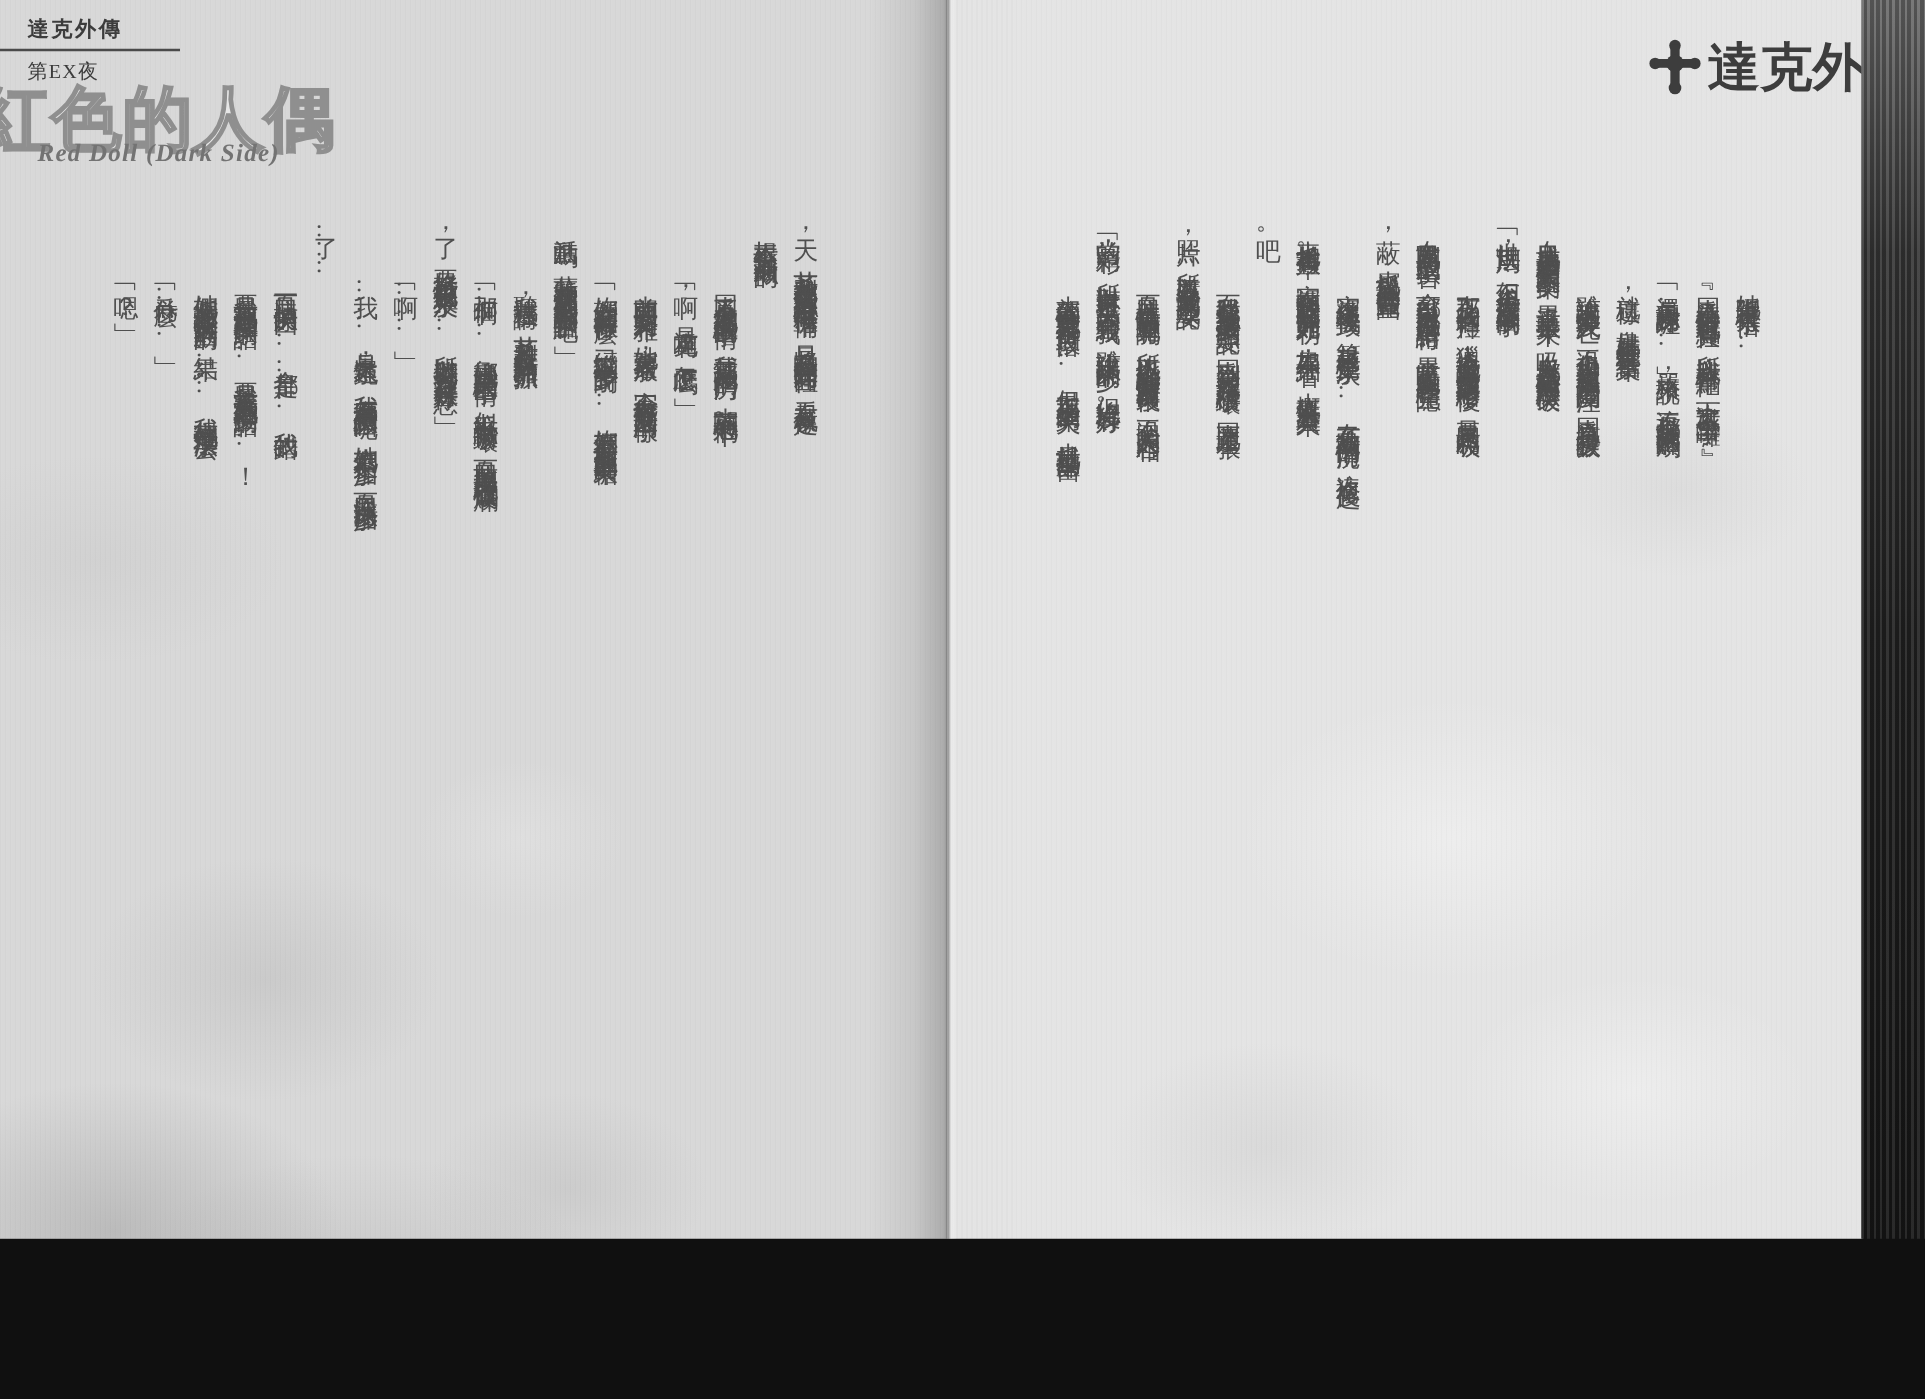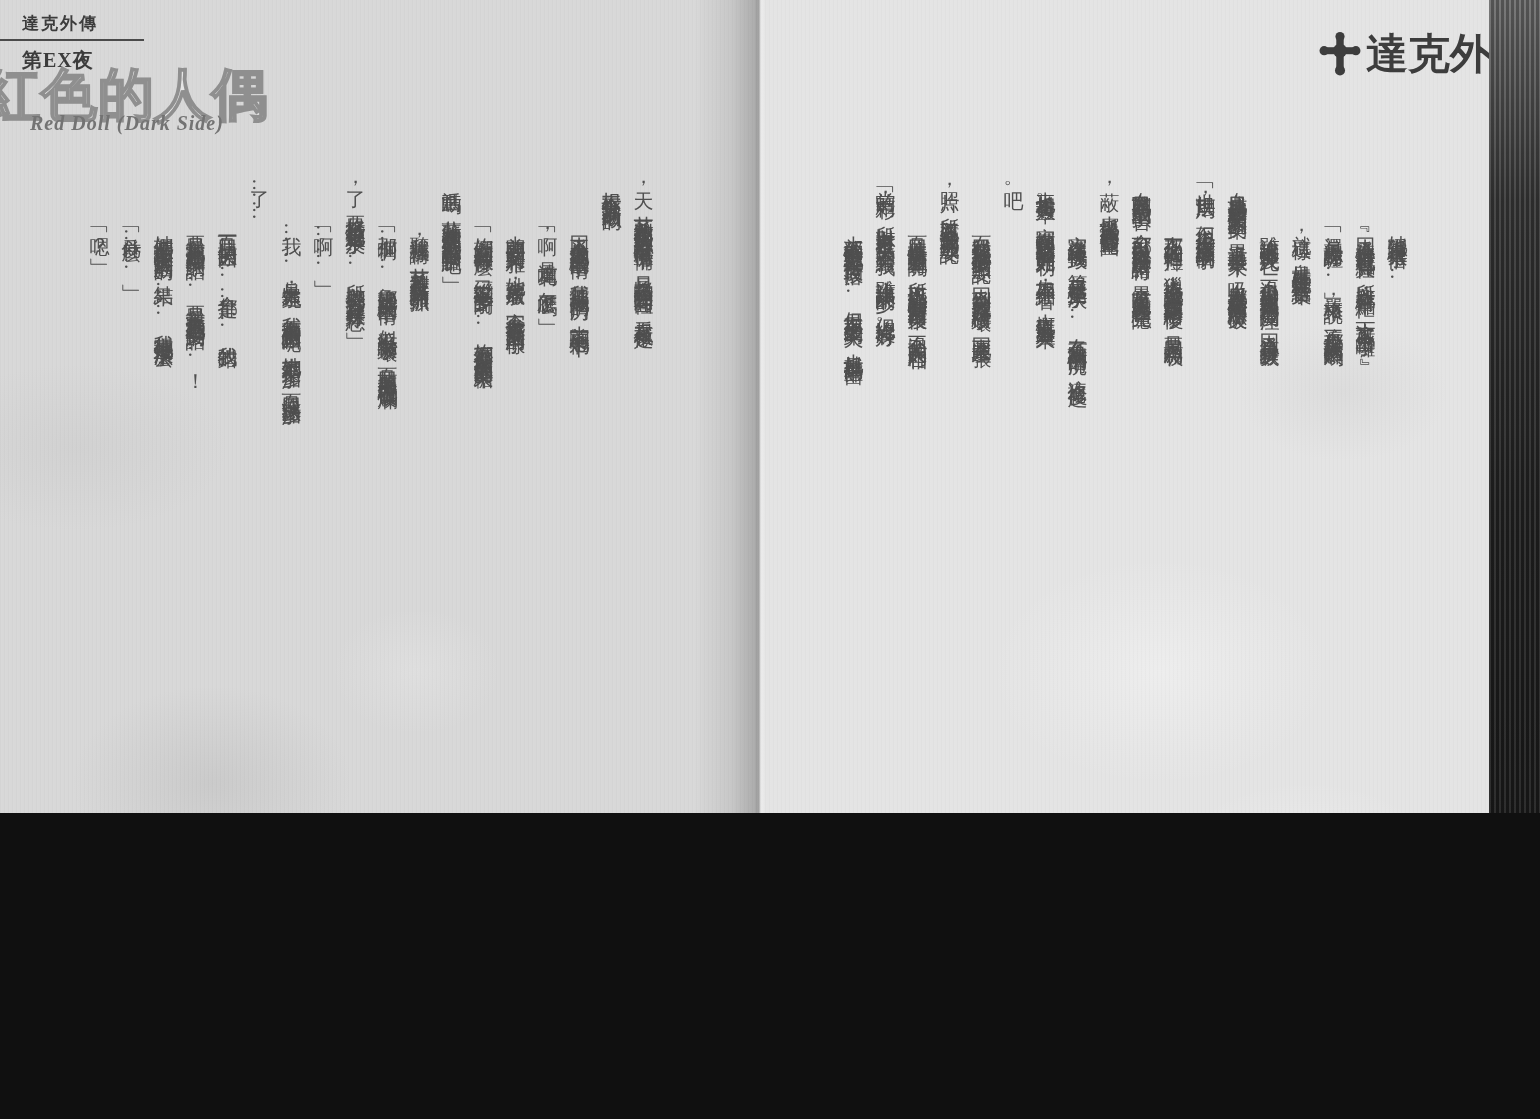--- a/index.html
+++ b/index.html
@@ -1,17 +1,17 @@
 <!DOCTYPE html>
 <html><head>
 <meta charset="utf-8">
 <style>
   html,body{margin:0;padding:0;background:#101010;}
   .book{
-    position:relative;width:1540px;height:813px;overflow:hidden;
+    position:relative;width:1540px;height:991px;overflow:hidden;
     font-family:"Liberation Serif","DejaVu Serif",serif;
   }
   
   .page{position:absolute;top:0;height:1119px;}
   .page-left{
     left:0;width:757px;
     background:
       radial-gradient(ellipse 260px 170px at 12% 88%, rgba(120,120,120,.30), transparent 70%),
       radial-gradient(ellipse 300px 200px at 38% 95%, rgba(130,130,130,.25), transparent 70%),
       radial-gradient(ellipse 200px 140px at 28% 70%, rgba(140,140,140,.18), transparent 70%),
@@ -57,21 +57,21 @@
       radial-gradient(circle 3px at 75% 25%, #b5b5b5 0 2px, transparent 3px),
       #2e2e2e;
     border-top-left-radius:95% 88%;
   }
   
   .hdr-left{position:absolute;left:22px;top:12px;color:#3c3c3c;}
   .hdr-series{
     font-size:17px;font-weight:bold;letter-spacing:2px;
     border-bottom:2px solid #4a4a4a;padding:0 46px 4px 0;margin-left:-22px;padding-left:22px;
   }
-  .hdr-episode{font-size:20px;font-weight:bold;letter-spacing:1px;margin-top:6px;}
+  .hdr-episode{font-size:16px;font-weight:normal;letter-spacing:1px;margin-top:6px;}
   .logo-title{
     position:absolute;left:-16px;top:58px;white-space:nowrap;
     font-size:56px;font-weight:bold;letter-spacing:1px;
     color:#e6e6e6;-webkit-text-stroke:2px #8f8f8f;
     text-shadow:0 0 1px #8f8f8f;
   }
   .logo-sub{
     position:absolute;left:30px;top:112px;white-space:nowrap;
     font-size:20px;font-style:italic;font-weight:bold;color:#737373;letter-spacing:1px;
   }

